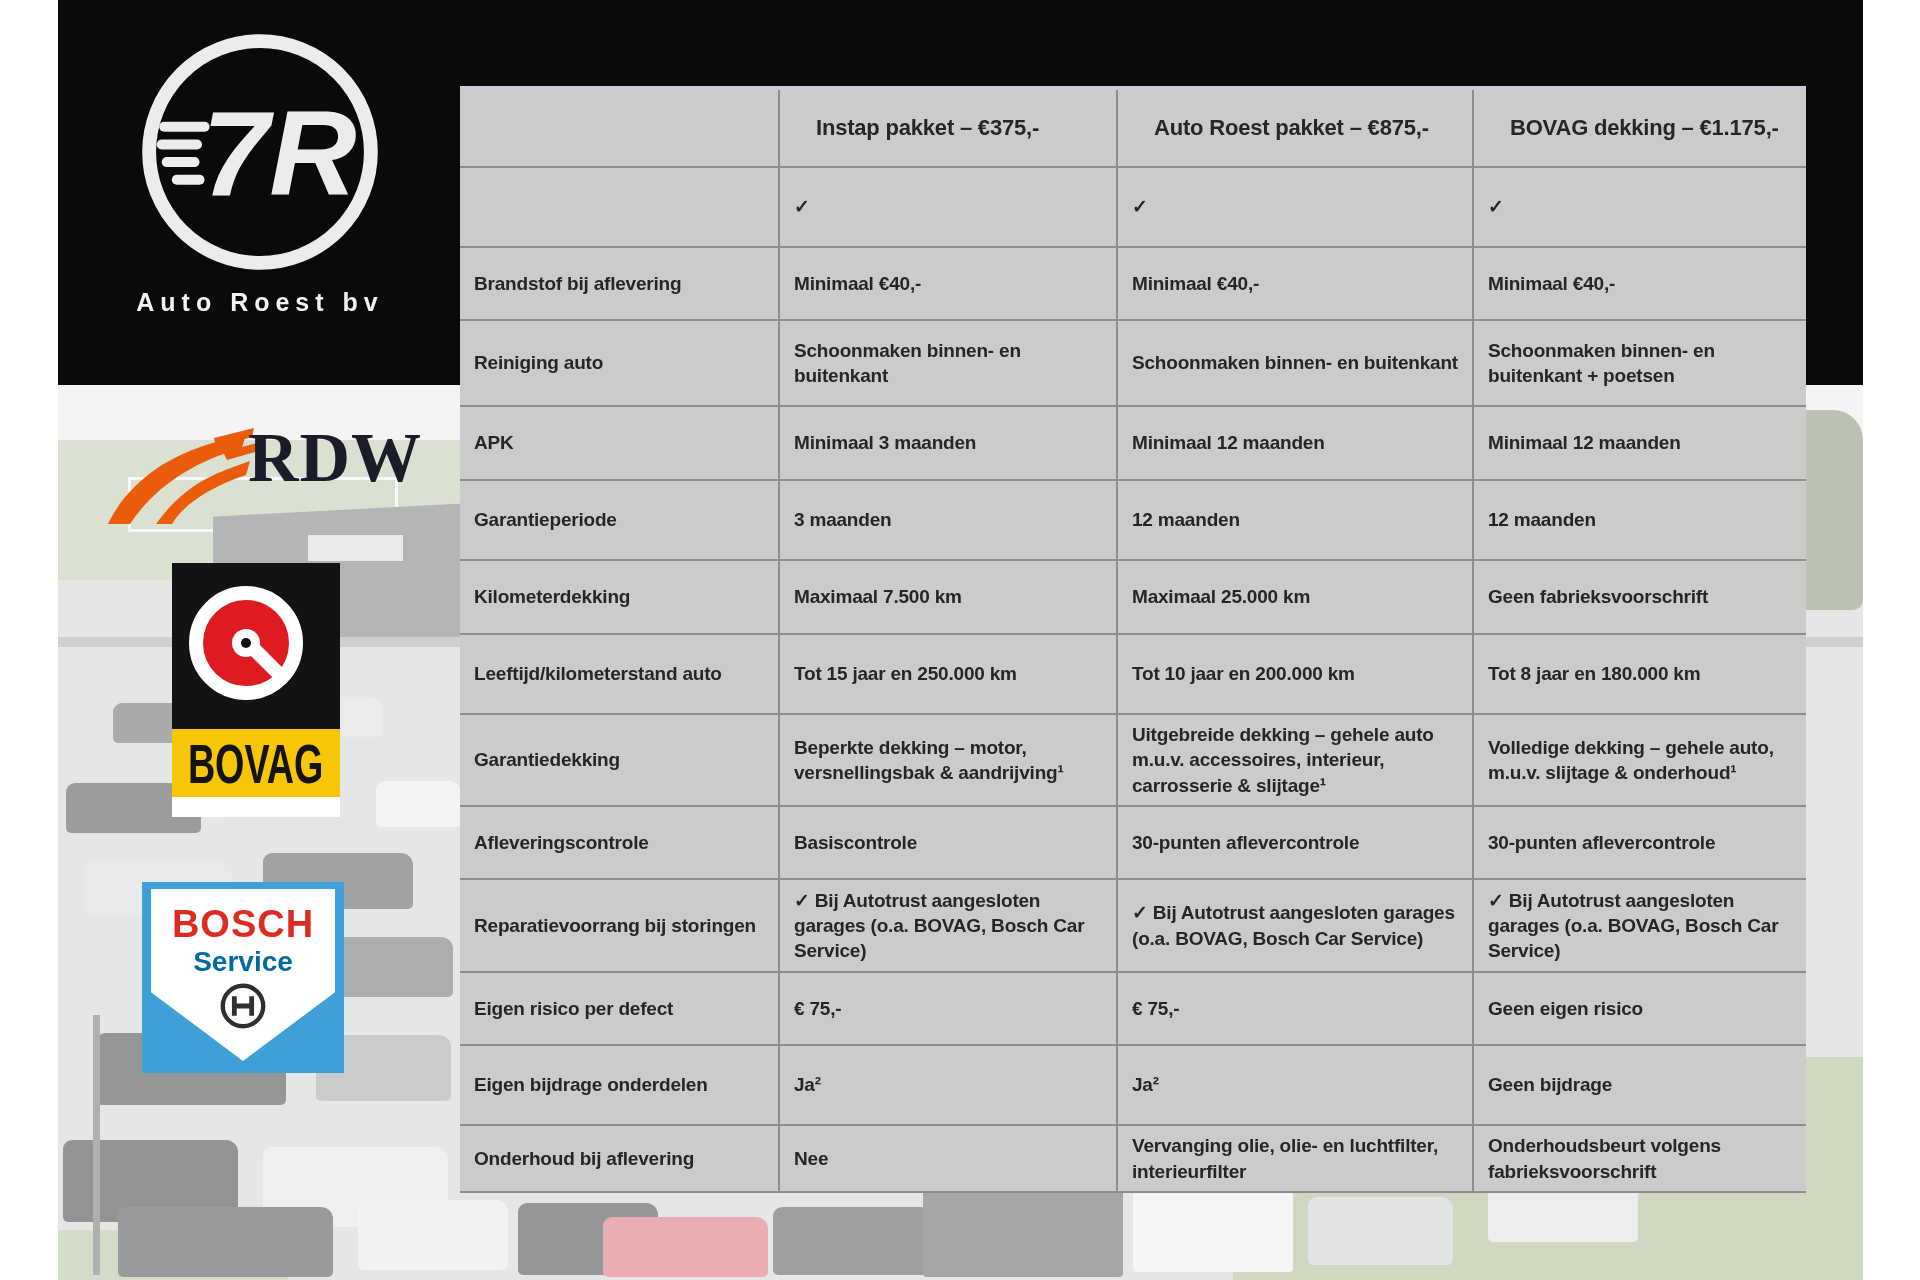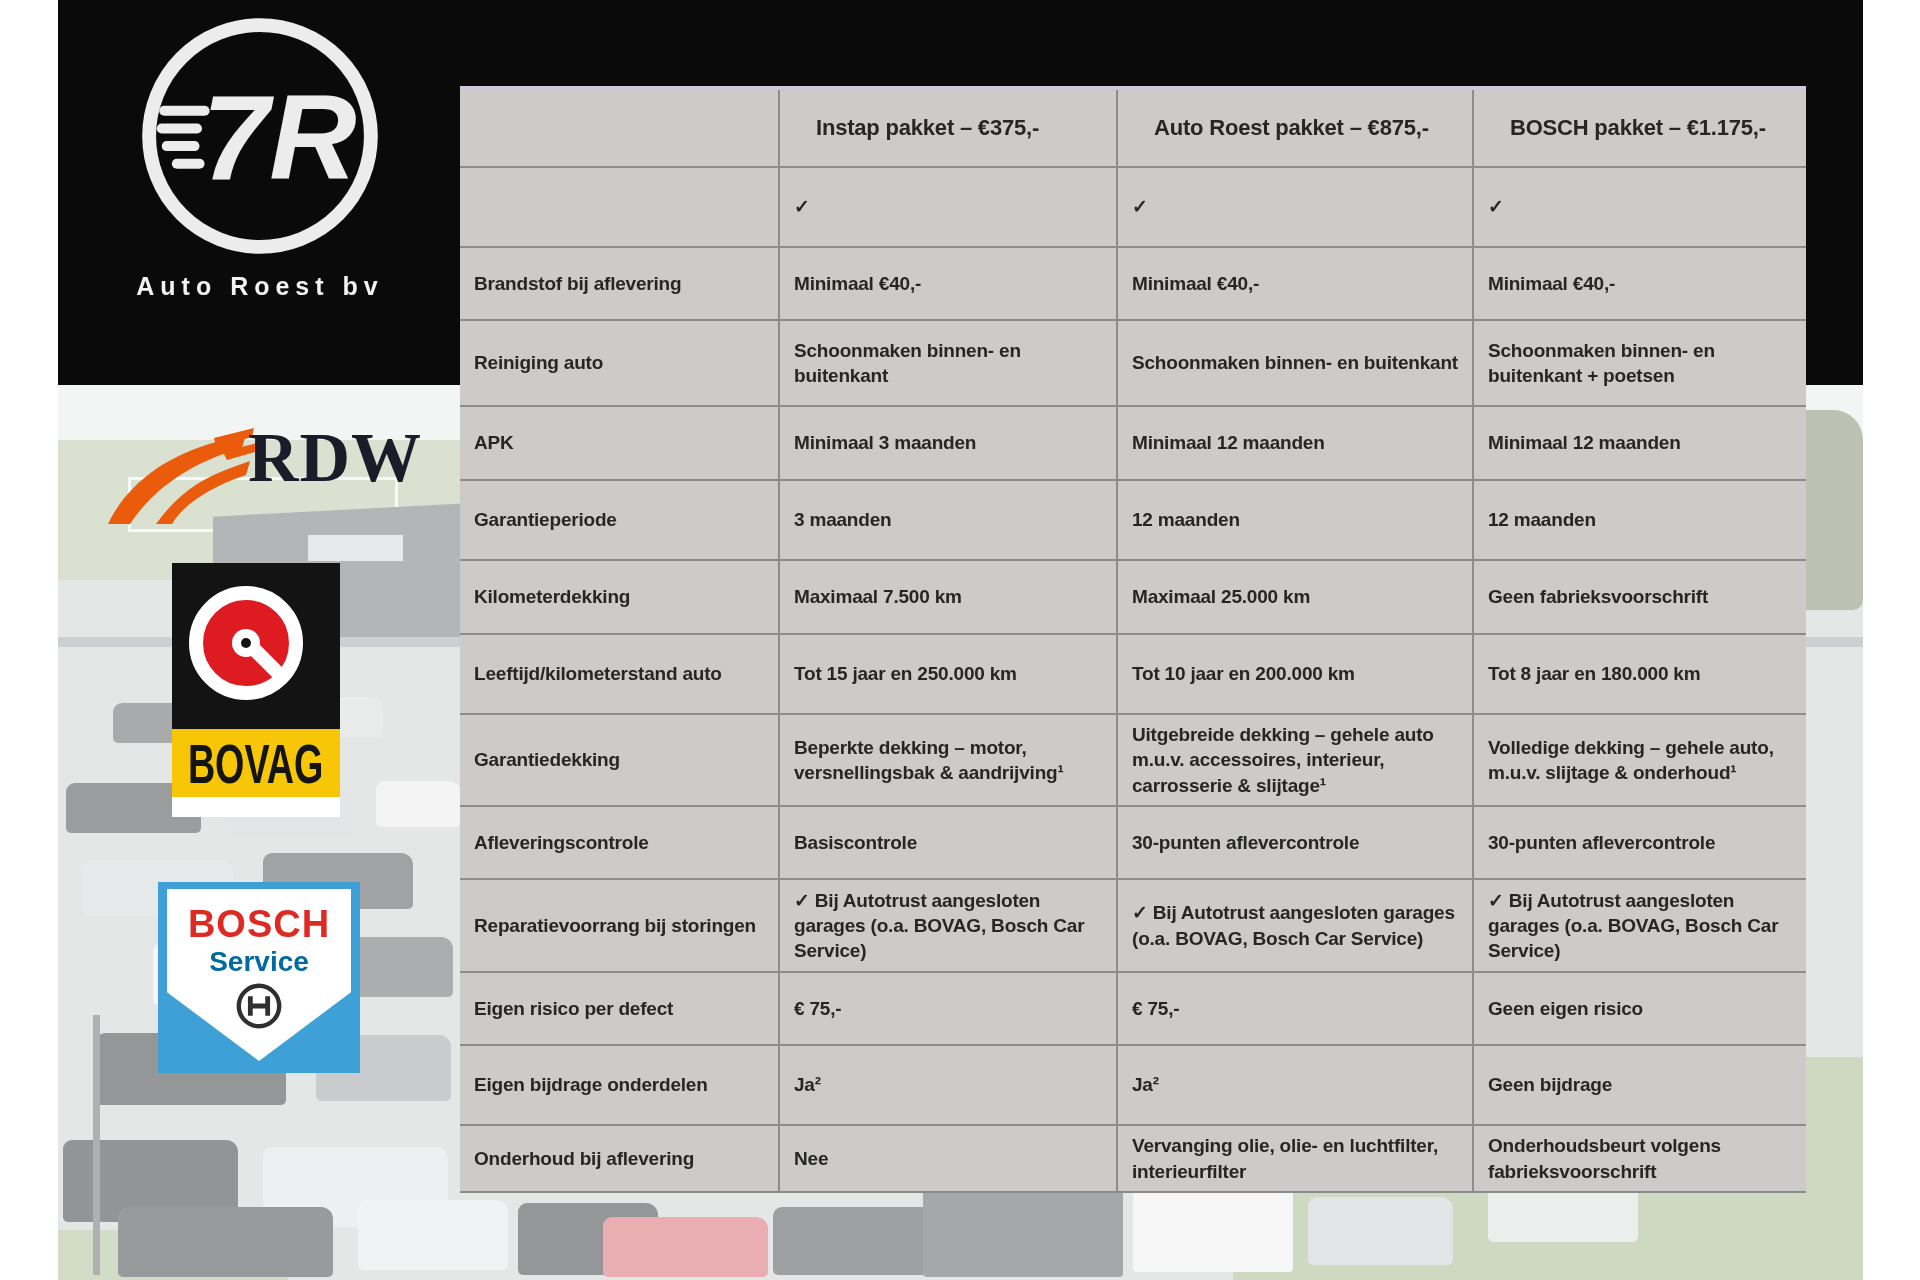--- a/index.html
+++ b/index.html
@@ -19,41 +19,41 @@
   .photo .sign{position:absolute;left:250px;top:150px;width:95px;height:26px;background:#cfd2d4;}
   .photo .lot{position:absolute;left:0;top:255px;width:1805px;height:640px;background:#c8ccce;}
   .photo .fence{position:absolute;left:0;top:252px;width:1805px;height:10px;background:#979da1;}
   .photo .grass-r{position:absolute;left:1175px;top:672px;width:630px;height:223px;background:#9cb07e;border-top-left-radius:160px 90px;}
   .photo .grass-l{position:absolute;left:0;top:845px;width:230px;height:50px;background:#a3b68b;}
   .photo .car{position:absolute;border-radius:9px 12px 5px 5px;}
   .photo .pole{position:absolute;background:#565a5d;}
   .photo .wash{position:absolute;inset:0;background:rgba(255,255,255,0.52);}
 
   
-  .ar{position:absolute;left:90px;top:10px;width:340px;z-index:6;text-align:center;}
+  .ar{position:absolute;left:90px;top:26px;width:340px;z-index:6;text-align:center;}
   .ar svg{display:block;margin:0 auto;}
   .ar .name{margin-top:10px;color:#f2f2f2;font-size:25px;font-weight:700;letter-spacing:6px;white-space:nowrap;}
 
   
   .rdw{position:absolute;left:96px;top:418px;width:310px;height:110px;z-index:6;}
   .rdw svg{position:absolute;left:0;top:10px;}
   .rdw .word{position:absolute;left:152px;top:0;font-family:"Liberation Serif",serif;font-size:70px;font-weight:700;color:#1b1b2a;letter-spacing:1px;}
 
   
   .bovag{position:absolute;left:172px;top:563px;width:168px;height:254px;background:#ffffff;box-sizing:border-box;z-index:6;display:flex;flex-direction:column;}
   .bovag .top{position:relative;height:166px;background:#131313;overflow:hidden;}
   .bovag .ring{position:absolute;left:17px;top:23px;width:86px;height:86px;border:14px solid #ffffff;border-radius:50%;background:#dd1b21;}
   .bovag .keyc{position:absolute;left:60px;top:66px;width:28px;height:28px;border-radius:50%;background:#ffffff;}
   .bovag .keyd{position:absolute;left:69px;top:75px;width:10px;height:10px;border-radius:50%;background:#131313;}
   .bovag .stem{position:absolute;left:67px;top:78px;width:14px;height:50px;background:#ffffff;transform:rotate(-45deg);transform-origin:top center;}
   .bovag .bandy{height:68px;background:#f6c607;display:flex;align-items:center;justify-content:center;}
   .bovag .bandy span{font-size:46px;font-weight:900;color:#141414;transform:scale(0.82,1.22);letter-spacing:0px;}
 
   
-  .bosch{position:absolute;left:158px;top:882px;width:202px;height:191px;background:#3fa0d8;z-index:6;}
+  .bosch{position:absolute;left:142px;top:882px;width:202px;height:191px;background:#3fa0d8;z-index:6;}
   .bosch .shield{position:absolute;left:9px;top:7px;width:184px;height:172px;background:#ffffff;
                  clip-path:polygon(0 0,100% 0,100% 60%,50% 100%,0 60%);text-align:center;}
   .bosch .l1{margin-top:14px;font-size:38px;font-weight:800;color:#dd2b23;letter-spacing:1px;}
   .bosch .l2{margin-top:0px;font-size:28px;font-weight:700;color:#0369a1;}
   .bosch svg{display:block;margin:2px auto 0;}
 
   
   .tbl{position:absolute;left:460px;top:86px;width:1346px;background:#cccbca;z-index:5;
        display:grid;grid-template-columns:320px 338px 356px 332px;
        grid-template-rows:78px 80px 73px 86px 74px 80px 74px 80px 92px 73px 93px 73px 80px 67px;
@@ -156,21 +156,21 @@
         <circle cx="27" cy="27" r="21" fill="none" stroke="#2f2f2f" stroke-width="4.5"></circle>
         <path d="M18 17 V 37 M36 17 V 37 M18 27 H 36" fill="none" stroke="#2f2f2f" stroke-width="5"></path>
       </svg>
     </div>
   </div>
 
   <div class="tbl">
     <div class="cell h"></div>
     <div class="cell h">Instap pakket – €375,-</div>
     <div class="cell h">Auto Roest pakket – €875,-</div>
-    <div class="cell h">BOSCH pakket – €1.175,-</div>
+    <div class="cell h">BOVAG dekking – €1.175,-</div>
 
     <div class="cell"></div>
     <div class="cell">✓</div>
     <div class="cell">✓</div>
     <div class="cell">✓</div>
 
     <div class="cell">Brandstof bij aflevering</div>
     <div class="cell">Minimaal €40,-</div>
     <div class="cell">Minimaal €40,-</div>
     <div class="cell">Minimaal €40,-</div>

